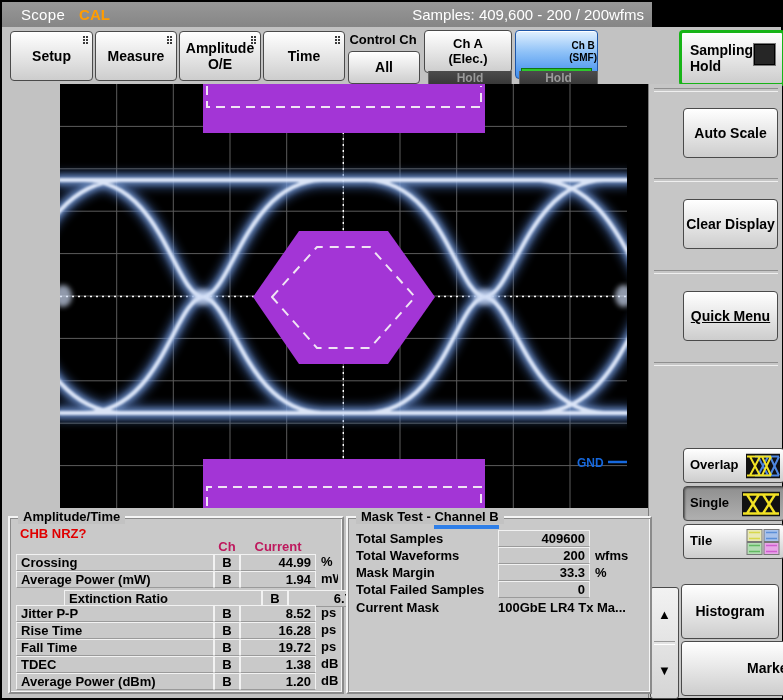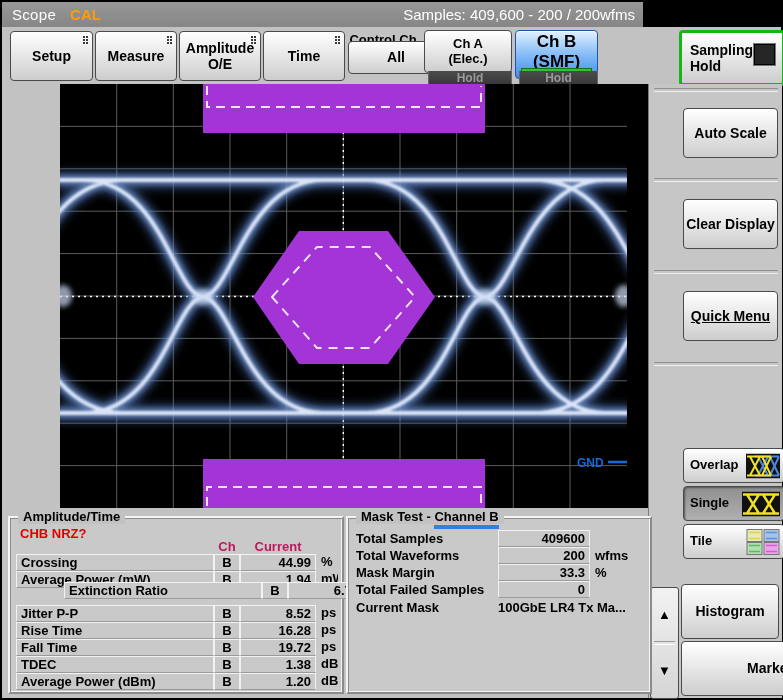--- a/index.html
+++ b/index.html
@@ -1,21 +1,21 @@
 <!DOCTYPE html>
 <html><head>
 <meta charset="utf-8">
 <style>
   html,body{margin:0;padding:0;background:#222;}
   #screen{position:relative;width:783px;height:700px;background:#000;
     font-family:"Liberation Sans",sans-serif;overflow:hidden;-webkit-font-smoothing:antialiased;}
   .abs{position:absolute;}
   
   .topbar{left:2px;top:2px;width:641px;height:25px;background:linear-gradient(#979797,#868686);
-    color:#fff;font-size:15px;display:flex;align-items:center;}
+    color:#fff;font-size:15px;display:flex;align-items:center;padding-left:9px;}
   .topbar .app{margin-left:10px;letter-spacing:.3px;}
   .topbar .cal{margin-left:14px;color:#ff9c00;font-weight:bold;}
   .topbar .samples{margin-left:auto;margin-right:8px;}
   
   .toolbar-bg{left:2px;top:27px;width:779px;height:57px;background:#c2c2c2;}
   .sidebar-bg{left:648px;top:84px;width:133px;height:614px;background:#c6c6c6;border-left:1px solid #7d7d7d;}
   .panel-bg{left:2px;top:508px;width:646px;height:190px;background:#c2c2c2;}
   .gutter-left{left:2px;top:84px;width:58px;height:424px;background:#c2c2c2;}
   
   .btn{position:absolute;background:linear-gradient(#ffffff,#e9e9e9 45%,#cdcdcd);
@@ -96,31 +96,31 @@
   <div class="btn" style="left:179px;top:31px;width:80px;height:48px;">
     <span>Amplitude
 O/E</span>
     <span class="menu-dots"></span>
   </div>
   <div class="btn" style="left:263px;top:31px;width:80px;height:48px;">
     <span>Time</span>
     <span class="menu-dots"></span>
   </div>
   <div class="ctl-label" style="left:345px;top:32px;width:76px;">Control Ch</div>
-  <div class="btn" style="left:348px;top:41px;width:70px;height:31px;padding-left:12px;">
+  <div class="btn" style="left:348px;top:51px;width:70px;height:31px;">
     <span>All</span>
   </div>
   <div class="btn" style="left:424px;top:30px;width:86px;height:41px;font-size:13px;">
     <span>Ch A
 (Elec.)</span>
   </div>
   <div class="hold" style="left:428px;top:71px;width:82px;height:13px;">
     <span>Hold</span>
   </div>
-  <div class="btn chb" style="left:515px;top:30px;width:81px;height:41px;font-size:17px;padding-bottom:6px;">
+  <div class="btn chb" style="left:515px;top:30px;width:81px;height:41px;font-size:10px;padding-bottom:6px;justify-content:flex-end;">
     <span>Ch B
 (SMF)</span>
     <span class="greenbar"></span>
   </div>
   <div class="hold" style="left:519px;top:71px;width:77px;height:13px;">
     <span>Hold</span>
   </div>
   <div class="btn sampling" style="left:679px;top:30px;width:92px;height:50px;justify-content:flex-start;padding-left:8px;">
     <span style="text-align:left;">Sampling
 Hold</span>
@@ -275,21 +275,21 @@
       <span class="c ch">B</span>
       <span class="c val">44.99</span>
       <span class="c unit">%</span>
     </div>
     <div class="mrow" style="top:53px;">
       <span class="c">Average Power (mW)</span>
       <span class="c ch">B</span>
       <span class="c val">1.94</span>
       <span class="c unit">mW</span>
     </div>
-    <div class="mrow" style="top:64px;padding-left:48px;">
+    <div class="mrow" style="top:72px;padding-left:48px;">
       <span class="c">Extinction Ratio</span>
       <span class="c ch">B</span>
       <span class="c val">6.75</span>
       <span class="c unit">dB</span>
     </div>
     <div class="mrow" style="top:87px;">
       <span class="c">Jitter P-P</span>
       <span class="c ch">B</span>
       <span class="c val">8.52</span>
       <span class="c unit">ps</span>

